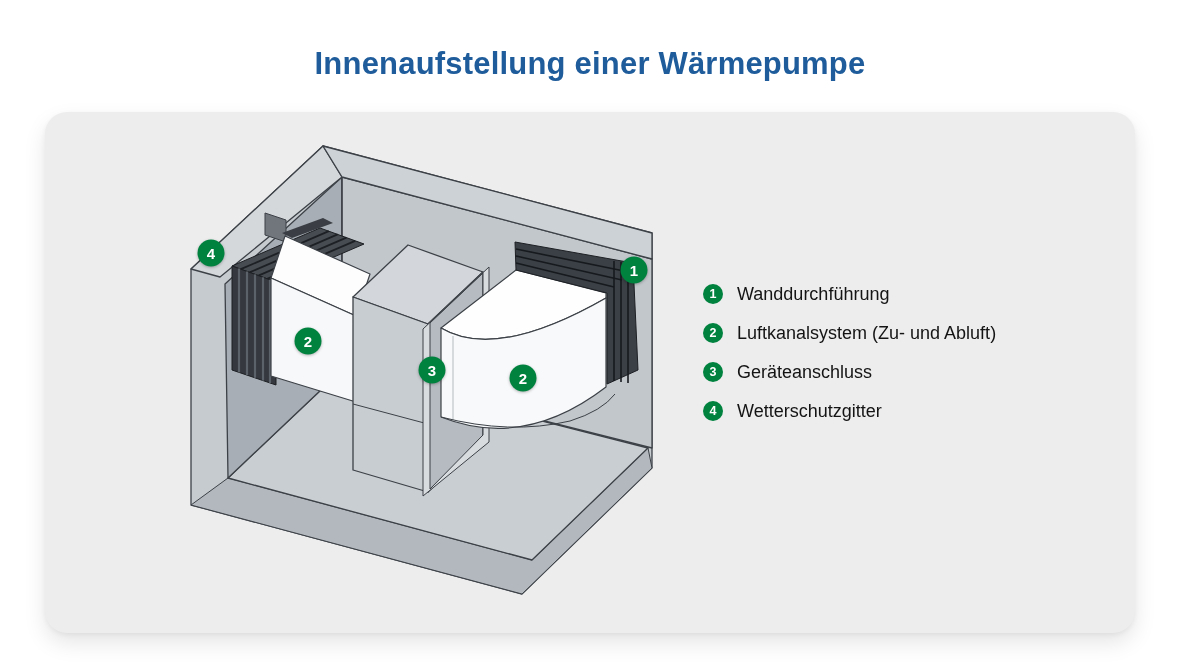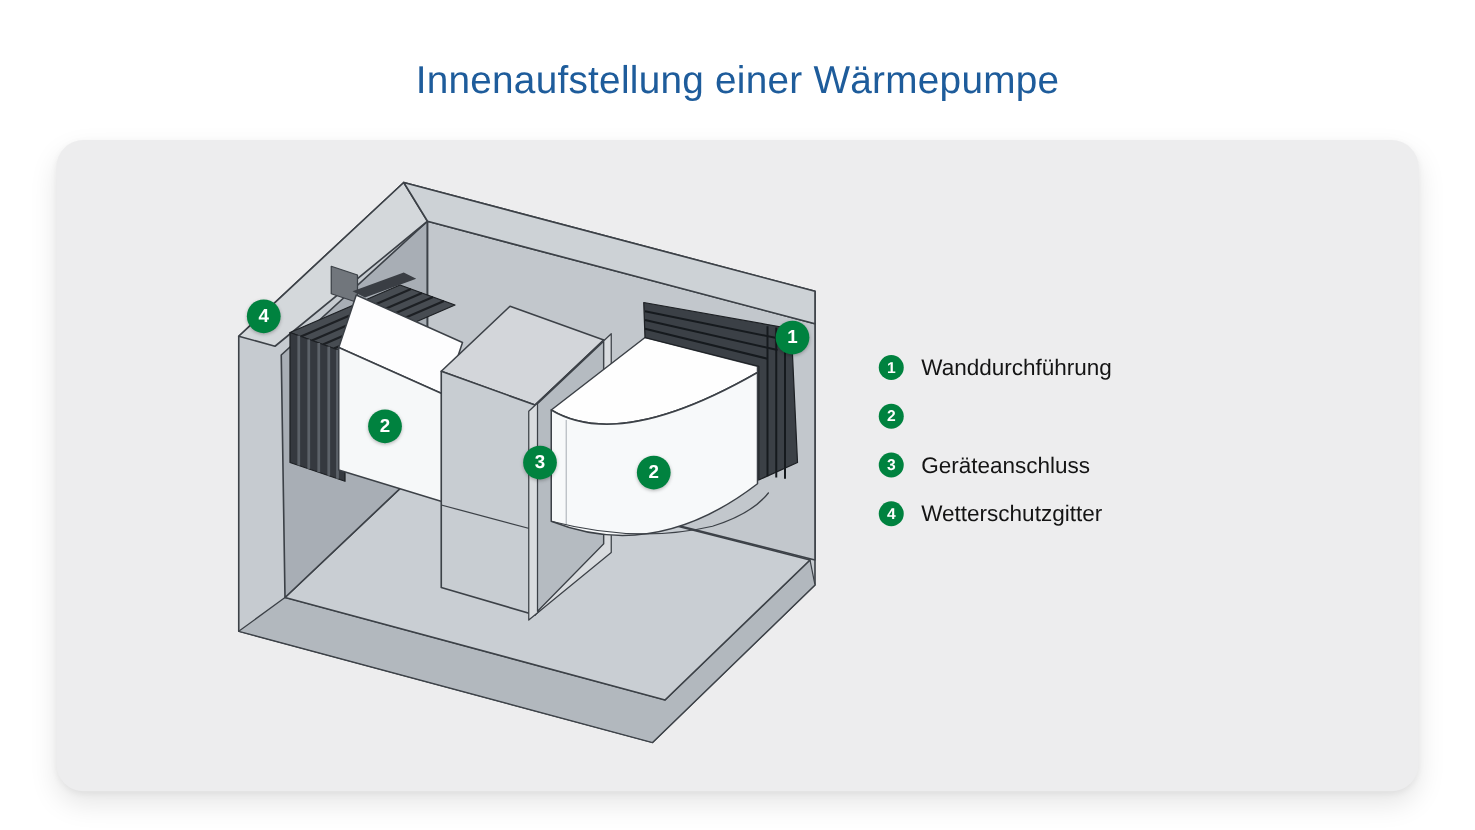--- a/index.html
+++ b/index.html
@@ -9,21 +9,21 @@
     --text-color:#141414;
   }
   *{box-sizing:border-box;margin:0;padding:0;}
   html,body{background:#ffffff;}
   body{
     width:1180px;height:664px;position:relative;overflow:hidden;
     font-family:"Liberation Sans","DejaVu Sans",sans-serif;
   }
   .title{
     position:absolute;left:0;top:46px;width:100%;
-    text-align:center;font-size:31px;font-weight:400;
+    text-align:center;font-size:31px;font-weight:700;
     color:var(--title-blue);letter-spacing:.2px;
   }
   .card{
     position:absolute;left:45px;top:112px;width:1090px;height:521px;
     background:var(--card-bg);border-radius:22px;
     box-shadow:0 10px 22px rgba(0,0,0,.10),0 2px 5px rgba(0,0,0,.05);
   }
   .diagram{
     position:absolute;left:125px;top:18px;width:520px;height:500px;
   }
@@ -124,20 +124,21 @@
         </div>
     </div>
 
     <div class="legend">
       <div class="legend-item">
         <span class="legend-badge">1</span>
         <span class="legend-label">Wanddurchführung</span>
       </div>
       <div class="legend-item">
         <span class="legend-badge">2</span>
+        <span class="legend-label">Luftkanalsystem (Zu- und Abluft)</span>
       </div>
       <div class="legend-item">
         <span class="legend-badge">3</span>
         <span class="legend-label">Geräteanschluss</span>
       </div>
       <div class="legend-item">
         <span class="legend-badge">4</span>
         <span class="legend-label">Wetterschutzgitter</span>
       </div>
     </div>

